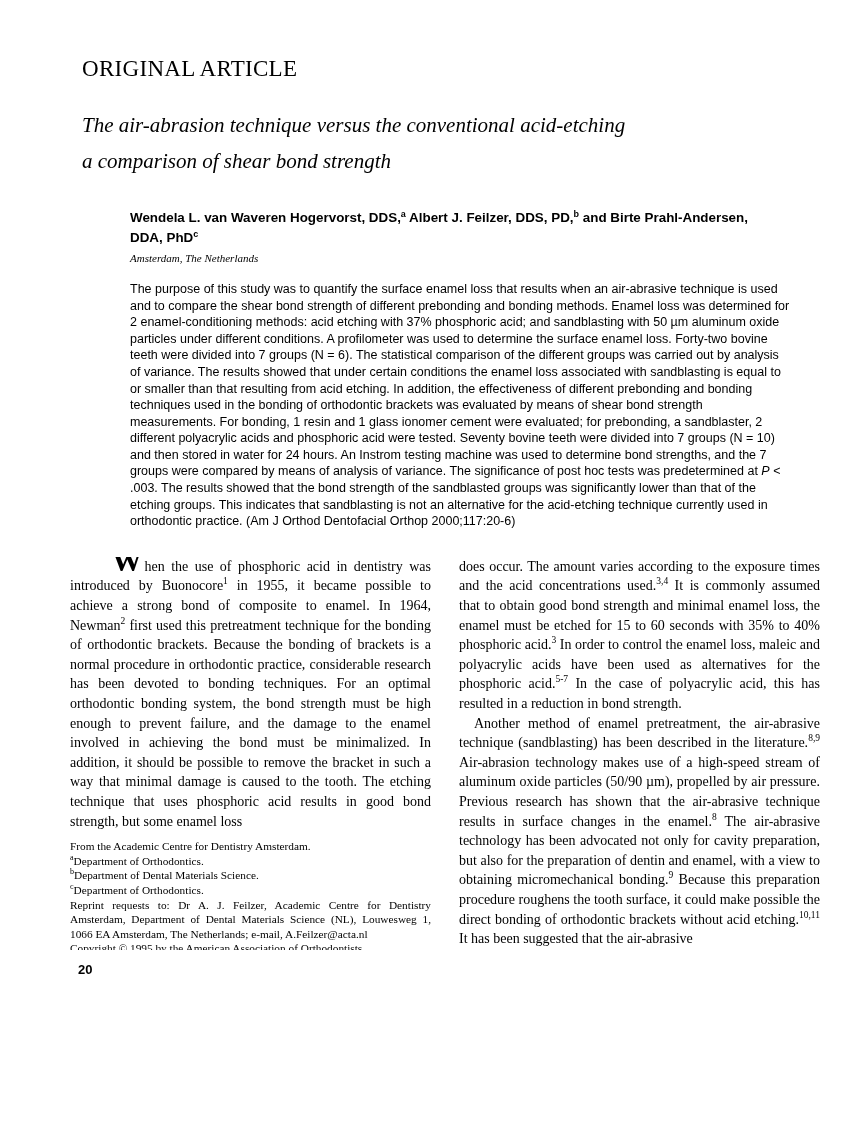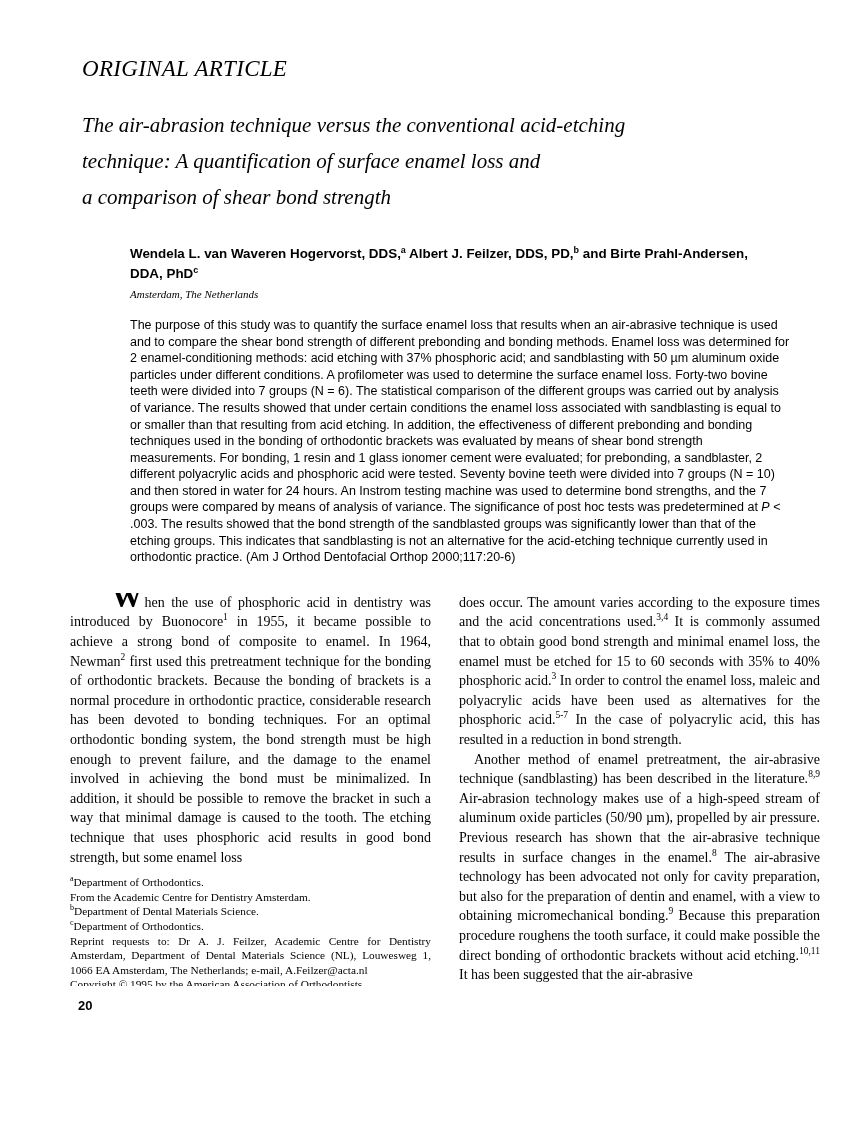--- a/index.html
+++ b/index.html
@@ -10,21 +10,20 @@
     color: #000;
     font-family: "Liberation Serif", serif;
     overflow: hidden;
   }
   .kicker {
     margin: 56px 0 0 82px;
     font-size: 23px;
     font-family: "Liberation Serif", serif;
     letter-spacing: 0.3px;
     font-weight: 400;
-    font-style: italic;
   }
   .title {
     margin: 25px 70px 0 82px;
     font-style: italic;
     font-size: 21px;
     line-height: 36px;
     font-weight: 400;
   }
   .authors {
     margin: 27px 0 0 130px;
@@ -88,36 +87,35 @@
     font-size: 13px;
   }
 </style>
 </head>
 <body>
 
 <div class="kicker">ORIGINAL ARTICLE</div>
 
 <div class="title">
   <div>The air-abrasion technique versus the conventional acid-etching</div>
-  <div>technique: A quantification of surface enamel loss and</div>
   <div>a comparison of shear bond strength</div>
 </div>
 
 <div class="authors">Wendela L. van Waveren Hogervorst, DDS,<sup>a</sup> Albert J. Feilzer, DDS, PD,<sup>b</sup> and Birte Prahl-Andersen,<br>DDA, PhD<sup>c</sup></div>
 
 <div class="affiliation">Amsterdam, The Netherlands</div>
 
 <div class="abstract">The purpose of this study was to quantify the surface enamel loss that results when an air-abrasive technique is used and to compare the shear bond strength of different prebonding and bonding methods. Enamel loss was determined for 2 enamel-conditioning methods: acid etching with 37% phosphoric acid; and sandblasting with 50 µm aluminum oxide particles under different conditions. A profilometer was used to determine the surface enamel loss. Forty-two bovine teeth were divided into 7 groups (N = 6). The statistical comparison of the different groups was carried out by analysis of variance. The results showed that under certain conditions the enamel loss associated with sandblasting is equal to or smaller than that resulting from acid etching. In addition, the effectiveness of different prebonding and bonding techniques used in the bonding of orthodontic brackets was evaluated by means of shear bond strength measurements. For bonding, 1 resin and 1 glass ionomer cement were evaluated; for prebonding, a sandblaster, 2 different polyacrylic acids and phosphoric acid were tested. Seventy bovine teeth were divided into 7 groups (N = 10) and then stored in water for 24 hours. An Instrom testing machine was used to determine bond strengths, and the 7 groups were compared by means of analysis of variance. The significance of post hoc tests was predetermined at <i>P</i> &lt; .003. The results showed that the bond strength of the sandblasted groups was significantly lower than that of the etching groups. This indicates that sandblasting is not an alternative for the acid-etching technique currently used in orthodontic practice. (Am J Orthod Dentofacial Orthop 2000;117:20-6)</div>
 
 <div class="columns">
   <div class="col col-left">
     <p class="para first-para"><span class="dropcap">W</span><span>hen the use of phosphoric acid in dentistry was introduced by Buonocore<sup>1</sup> in 1955, it became possible to achieve a strong bond of composite to enamel. In 1964, Newman<sup>2</sup> first used this pretreatment technique for the bonding of orthodontic brackets. Because the bonding of brackets is a normal procedure in orthodontic practice, considerable research has been devoted to bonding techniques. For an optimal orthodontic bonding system, the bond strength must be high enough to prevent failure, and the damage to the enamel involved in achieving the bond must be minimalized. In addition, it should be possible to remove the bracket in such a way that minimal damage is caused to the tooth. The etching technique that uses phosphoric acid results in good bond strength, but some enamel loss</span></p>
     <div class="footnotes">
+      <div class="fn-line">From the Academic Centre for Dentistry Amsterdam.</div>
       <div class="fn-line"><sup>a</sup>Department of Orthodontics.</div>
-      <div class="fn-line">From the Academic Centre for Dentistry Amsterdam.</div>
       <div class="fn-line"><sup>b</sup>Department of Dental Materials Science.</div>
       <div class="fn-line"><sup>c</sup>Department of Orthodontics.</div>
       <div class="fn-line">Reprint requests to: Dr A. J. Feilzer, Academic Centre for Dentistry Amsterdam, Department of Dental Materials Science (NL), Louwesweg 1, 1066 EA Amsterdam, The Netherlands; e-mail, A.Feilzer@acta.nl</div>
       <div class="fn-line">Copyright © 1995 by the American Association of Orthodontists.</div>
 
     </div>
   </div>
   <div class="col col-right">
     <p class="para">does occur. The amount varies according to the exposure times and the acid concentrations used.<sup>3,4</sup> It is commonly assumed that to obtain good bond strength and minimal enamel loss, the enamel must be etched for 15 to 60 seconds with 35% to 40% phosphoric acid.<sup>3</sup> In order to control the enamel loss, maleic and polyacrylic acids have been used as alternatives for the phosphoric acid.<sup>5-7</sup> In the case of polyacrylic acid, this has resulted in a reduction in bond strength.</p>
     <p class="para indented">Another method of enamel pretreatment, the air-abrasive technique (sandblasting) has been described in the literature.<sup>8,9</sup> Air-abrasion technology makes use of a high-speed stream of aluminum oxide particles (50/90 µm), propelled by air pressure. Previous research has shown that the air-abrasive technique results in surface changes in the enamel.<sup>8</sup> The air-abrasive technology has been advocated not only for cavity preparation, but also for the preparation of dentin and enamel, with a view to obtaining micromechanical bonding.<sup>9</sup> Because this preparation procedure roughens the tooth surface, it could make possible the direct bonding of orthodontic brackets without acid etching.<sup>10,11</sup> It has been suggested that the air-abrasive</p>

